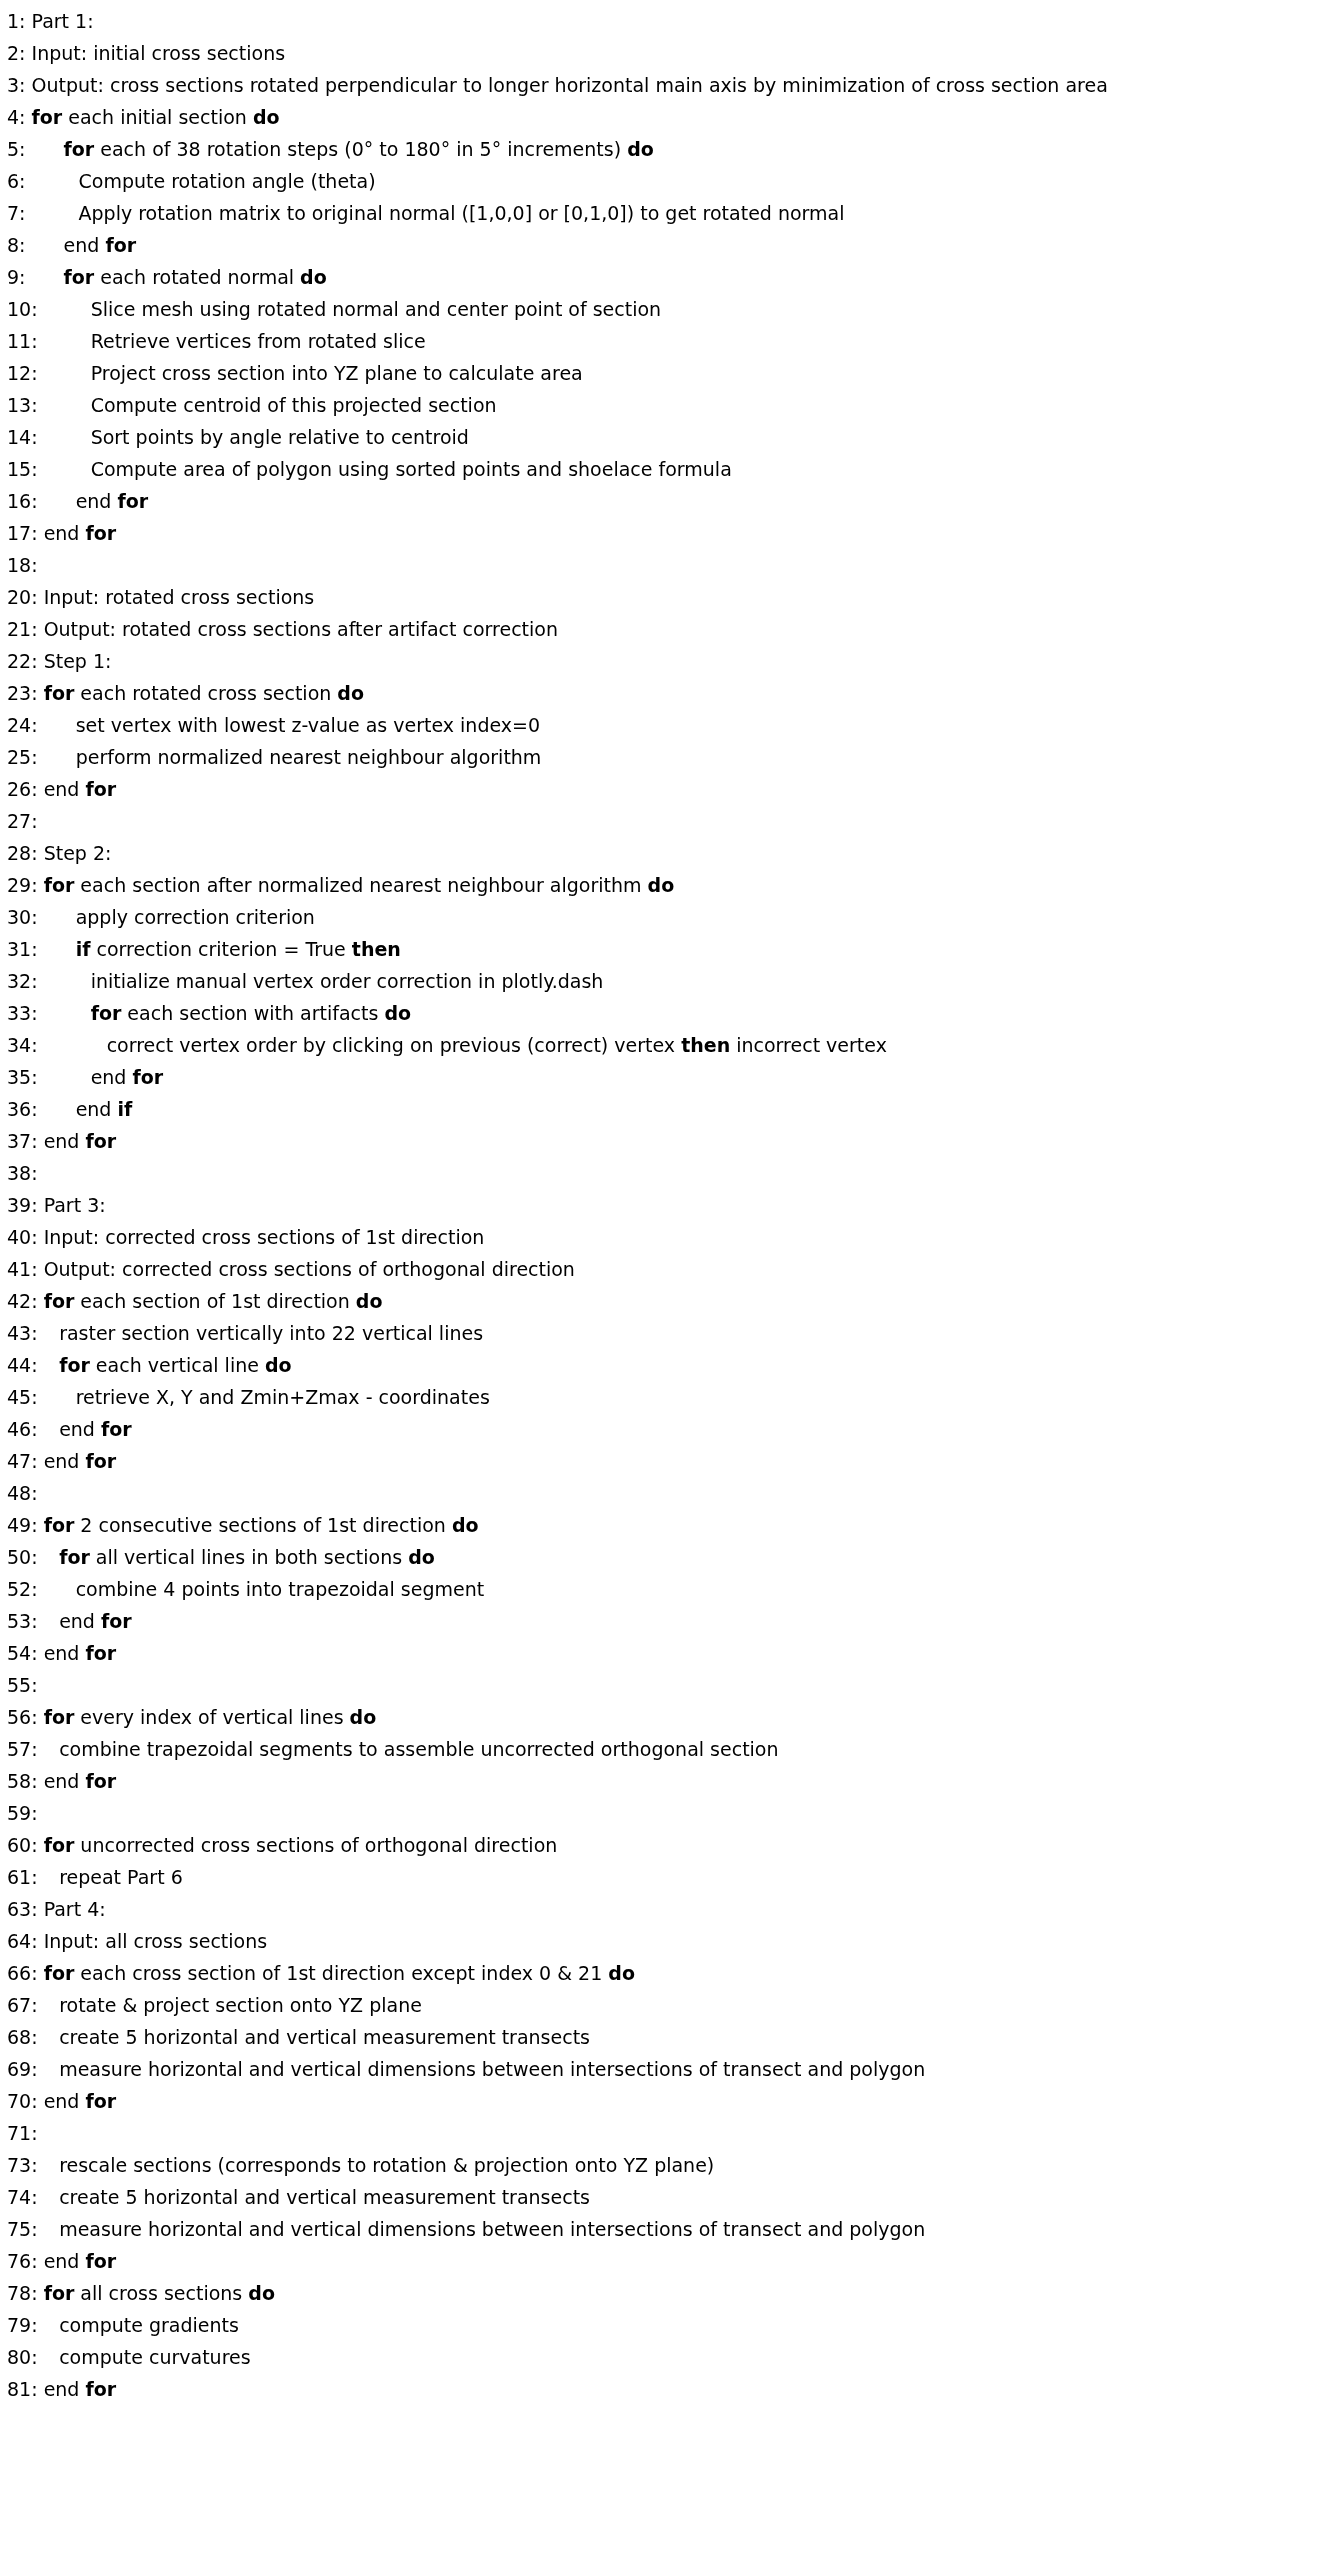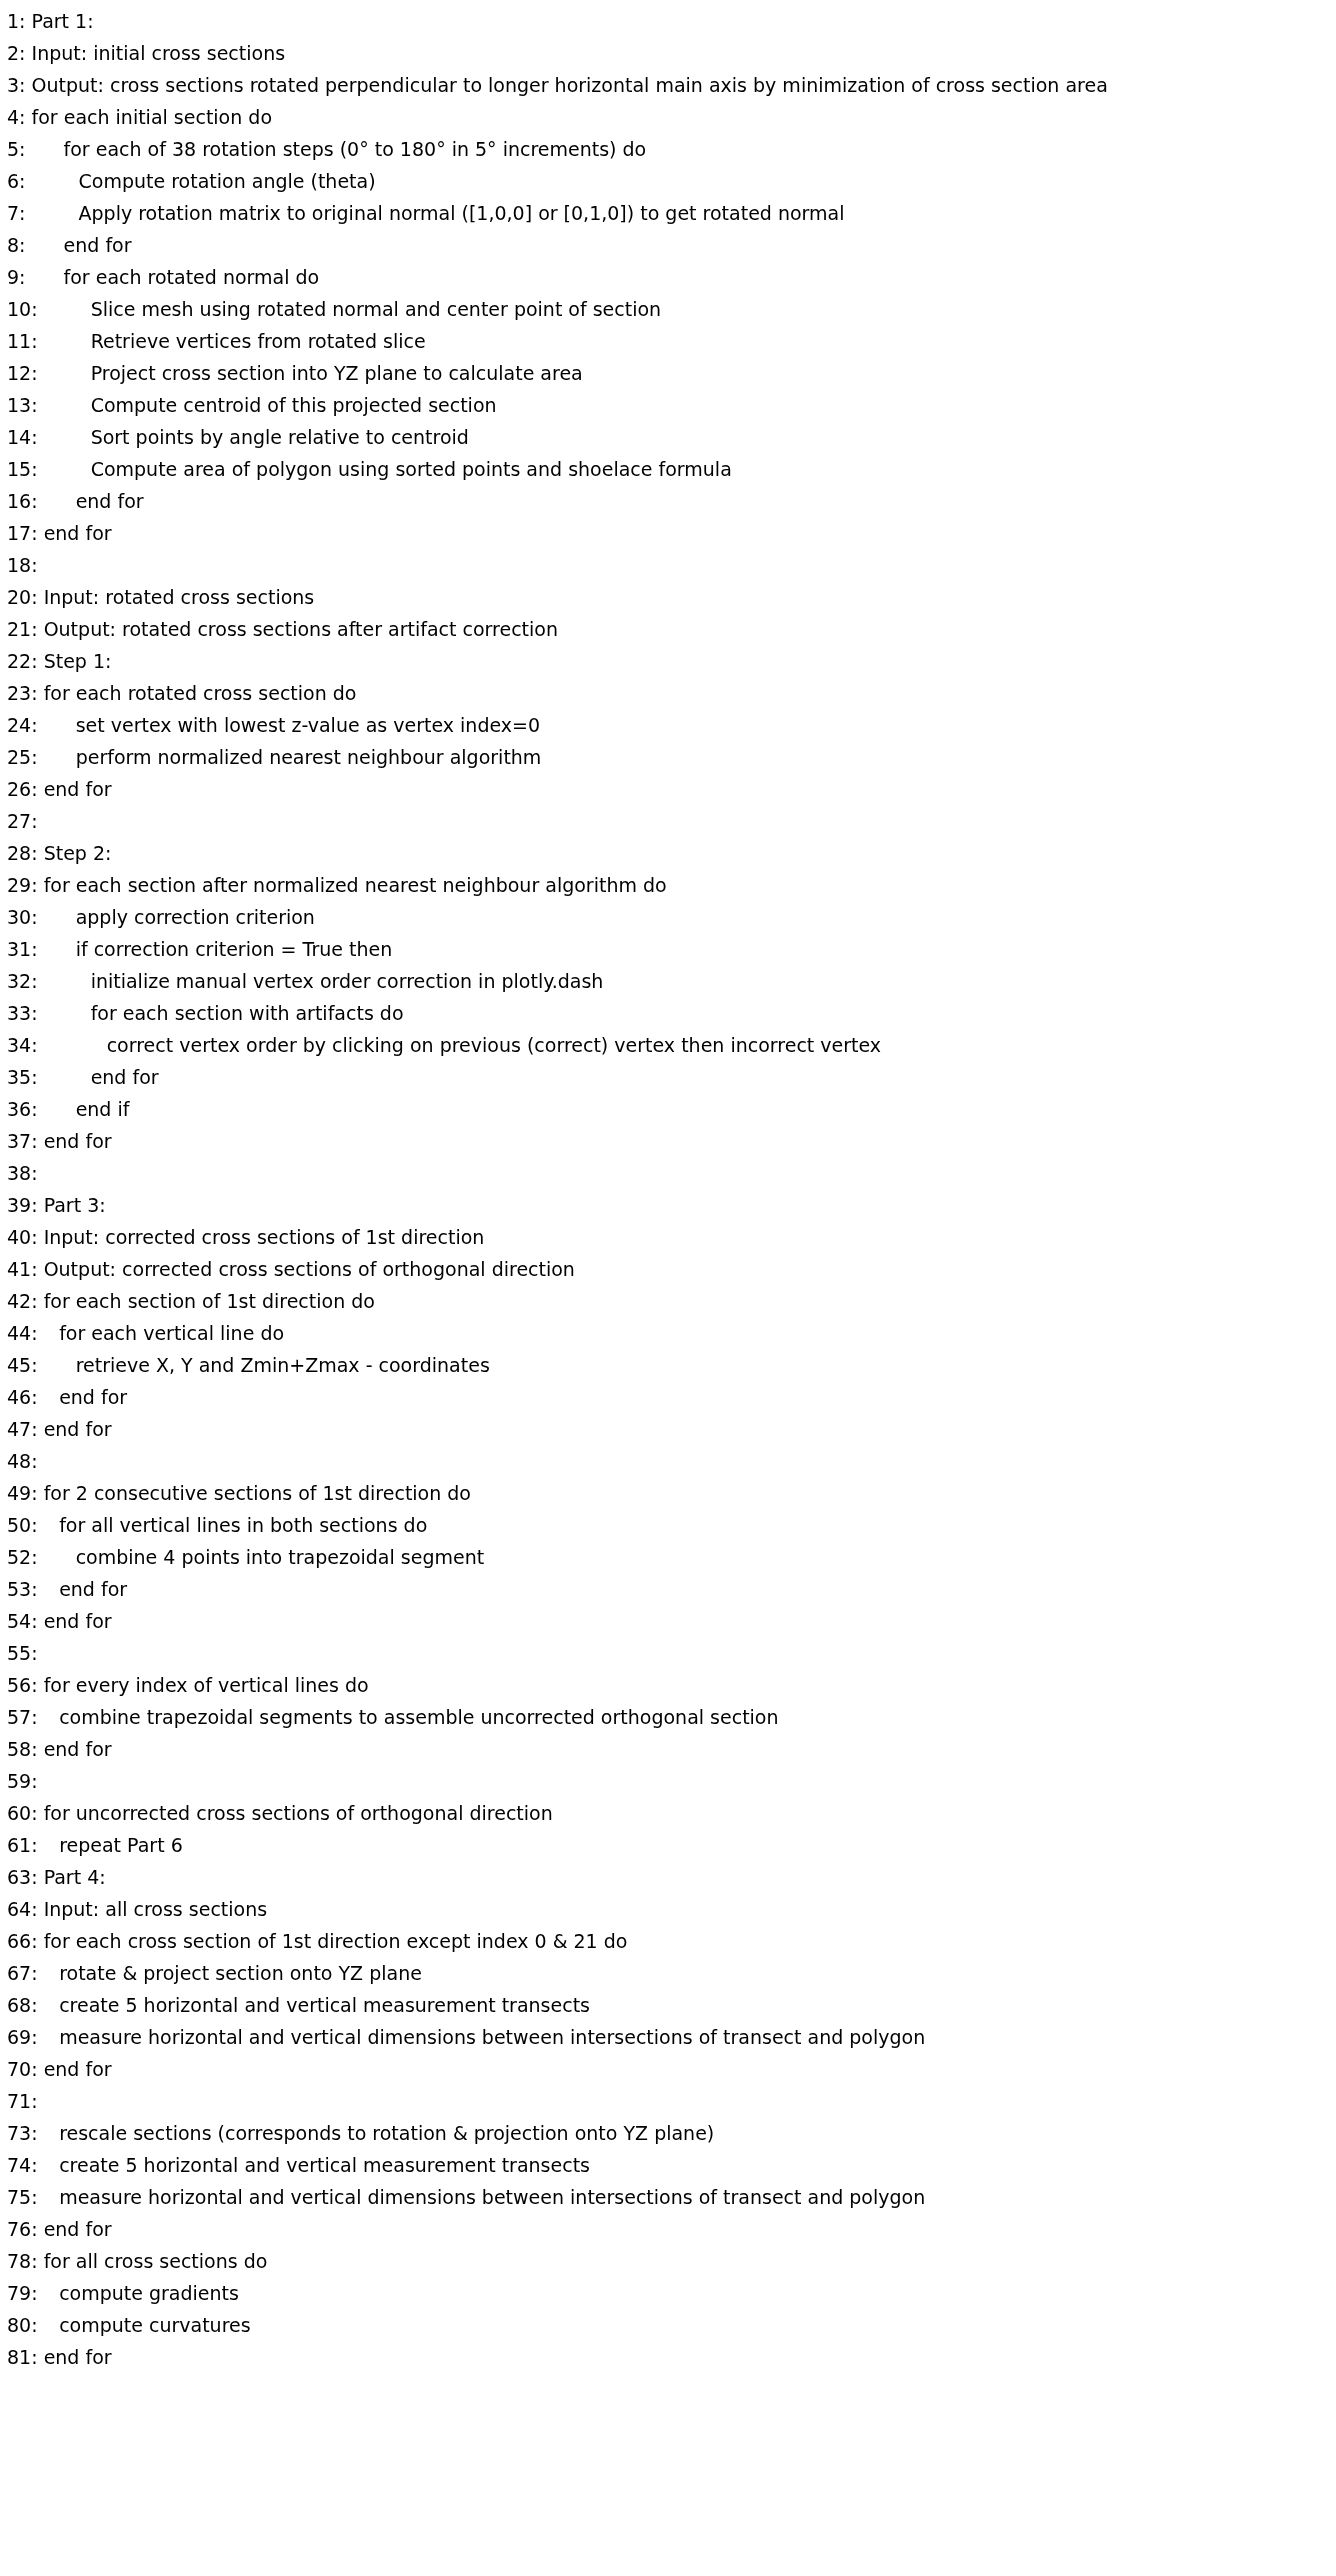--- a/index.html
+++ b/index.html
@@ -16,21 +16,21 @@
     line-height: 32px;
     color: #000000;
   }
   .line { white-space: pre; height: 32px; }
   .ind { display: inline-block; height: 0.7px; vertical-align: baseline; }
   .ind-0 { width: 0; }
   .ind-1 { width: 15.5px; }
   .ind-2 { width: 32px; }
   .ind-3 { width: 47px; }
   .ind-4 { width: 63px; }
-  .kw { font-weight: normal; }
+  .kw { font-weight: bold; }
 </style>
 </head>
 <body>
 
 <div class="page">
   <div class="listing">
       <div class="line"><span class="num">1: </span><span class="ind ind-0"></span><span class="seg">Part 1:</span></div>
       <div class="line"><span class="num">2: </span><span class="ind ind-0"></span><span class="seg">Input: initial cross sections</span></div>
       <div class="line"><span class="num">3: </span><span class="ind ind-0"></span><span class="seg">Output: cross sections rotated perpendicular to longer horizontal main axis by minimization of cross section area</span></div>
       <div class="line"><span class="num">4: </span><span class="ind ind-0"></span><span class="seg kw">for</span><span class="seg"> each initial section </span><span class="seg kw">do</span></div>
@@ -64,20 +64,21 @@
       <div class="line"><span class="num">33: </span><span class="ind ind-3"></span><span class="seg kw">for</span><span class="seg"> each section with artifacts </span><span class="seg kw">do</span></div>
       <div class="line"><span class="num">34: </span><span class="ind ind-4"></span><span class="seg">correct vertex order by clicking on previous (correct) vertex </span><span class="seg kw">then</span><span class="seg"> incorrect vertex</span></div>
       <div class="line"><span class="num">35: </span><span class="ind ind-3"></span><span class="seg">end </span><span class="seg kw">for</span></div>
       <div class="line"><span class="num">36: </span><span class="ind ind-2"></span><span class="seg">end </span><span class="seg kw">if</span></div>
       <div class="line"><span class="num">37: </span><span class="ind ind-0"></span><span class="seg">end </span><span class="seg kw">for</span></div>
       <div class="line"><span class="num">38: </span><span class="ind ind-0"></span></div>
       <div class="line"><span class="num">39: </span><span class="ind ind-0"></span><span class="seg">Part 3:</span></div>
       <div class="line"><span class="num">40: </span><span class="ind ind-0"></span><span class="seg">Input: corrected cross sections of 1st direction</span></div>
       <div class="line"><span class="num">41: </span><span class="ind ind-0"></span><span class="seg">Output: corrected cross sections of orthogonal direction</span></div>
       <div class="line"><span class="num">42: </span><span class="ind ind-0"></span><span class="seg kw">for</span><span class="seg"> each section of 1st direction </span><span class="seg kw">do</span></div>
+      <div class="line"><span class="num">43: </span><span class="ind ind-1"></span><span class="seg">raster section vertically into 22 vertical lines</span></div>
       <div class="line"><span class="num">44: </span><span class="ind ind-1"></span><span class="seg kw">for</span><span class="seg"> each vertical line </span><span class="seg kw">do</span></div>
       <div class="line"><span class="num">45: </span><span class="ind ind-2"></span><span class="seg">retrieve X, Y and Zmin+Zmax - coordinates</span></div>
       <div class="line"><span class="num">46: </span><span class="ind ind-1"></span><span class="seg">end </span><span class="seg kw">for</span></div>
       <div class="line"><span class="num">47: </span><span class="ind ind-0"></span><span class="seg">end </span><span class="seg kw">for</span></div>
       <div class="line"><span class="num">48: </span><span class="ind ind-0"></span></div>
       <div class="line"><span class="num">49: </span><span class="ind ind-0"></span><span class="seg kw">for</span><span class="seg"> 2 consecutive sections of 1st direction </span><span class="seg kw">do</span></div>
       <div class="line"><span class="num">50: </span><span class="ind ind-1"></span><span class="seg kw">for</span><span class="seg"> all vertical lines in both sections </span><span class="seg kw">do</span></div>
       <div class="line"><span class="num">52: </span><span class="ind ind-2"></span><span class="seg">combine 4 points into trapezoidal segment</span></div>
       <div class="line"><span class="num">53: </span><span class="ind ind-1"></span><span class="seg">end </span><span class="seg kw">for</span></div>
       <div class="line"><span class="num">54: </span><span class="ind ind-0"></span><span class="seg">end </span><span class="seg kw">for</span></div>

